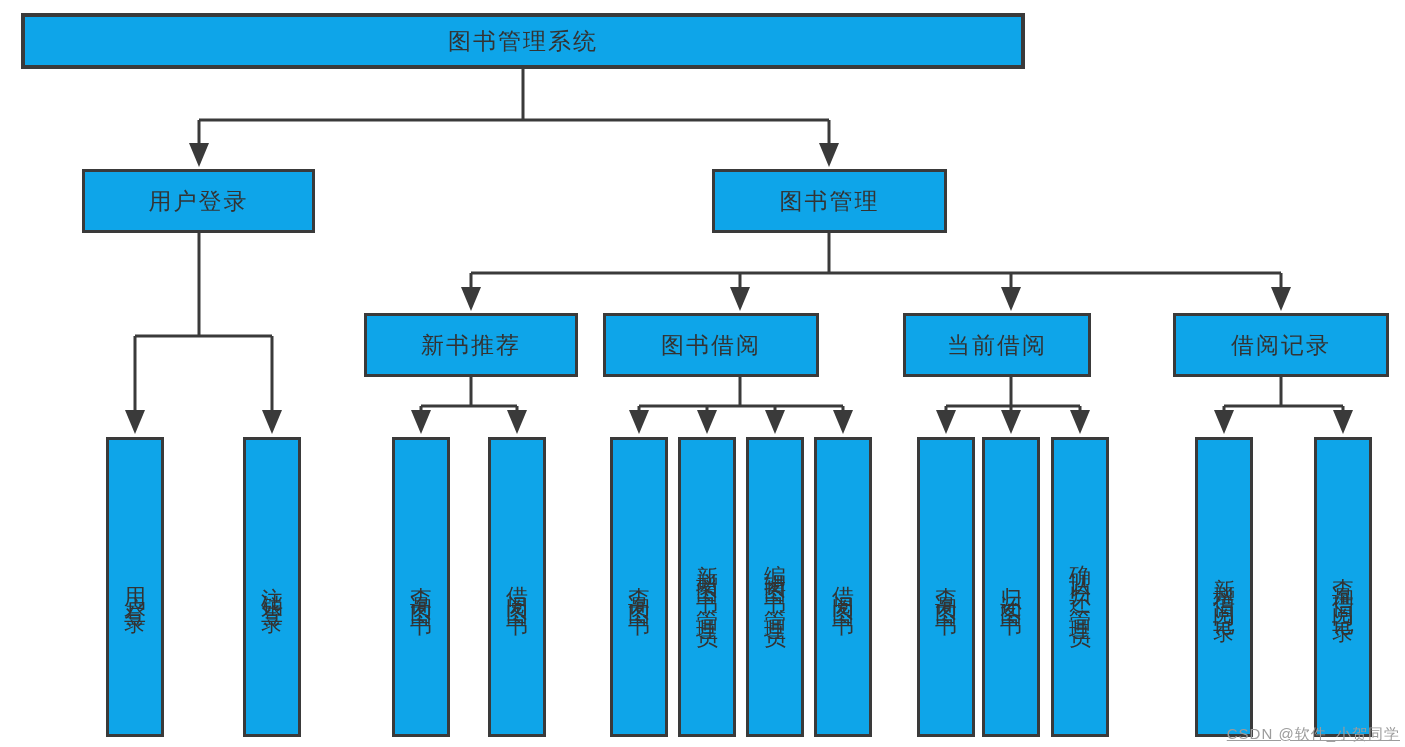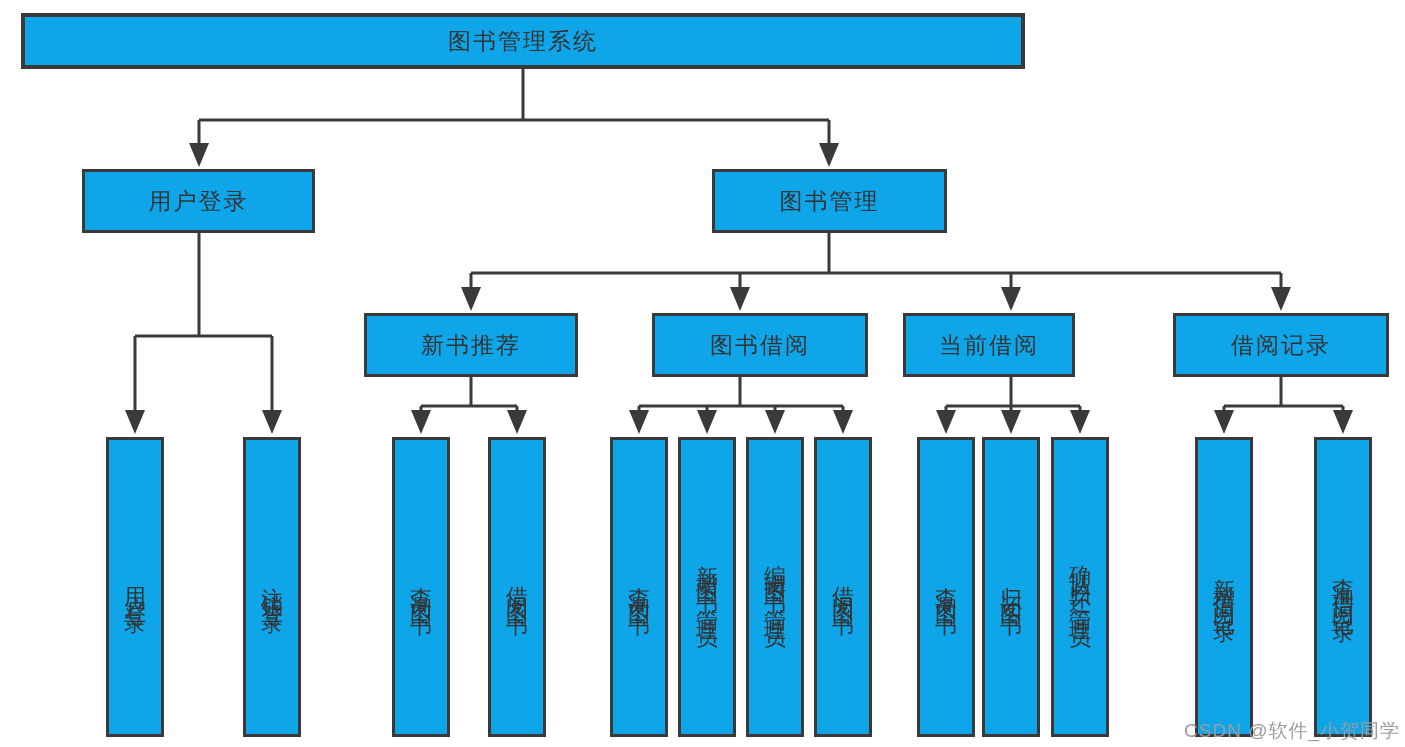--- a/index.html
+++ b/index.html
@@ -38,24 +38,25 @@
   .node.v span{
     writing-mode:vertical-rl;
     letter-spacing:9px;
     line-height:1;
     white-space:nowrap;
   }
   .watermark{
     position:absolute;
     right:5px;
     bottom:3px;
-    font-size:19px;
+    font-size:15px;
     color:var(--watermark);
     letter-spacing:1px;
     z-index:5;
+    text-decoration:underline;
   }
 </style>
 </head>
 <body>
 
 <div class="canvas">
 
   <svg class="connectors" width="1405" height="747" viewBox="0 0 1405 747">
 
     <g>
@@ -113,24 +114,24 @@
   <div class="node h" style="left:82px;top:169px;width:233px;height:64px">
     <span>用户登录</span>
   </div>
   <div class="node h" style="left:364px;top:313px;width:214px;height:64px">
     <span>新书推荐</span>
   </div>
 
   <div class="node h" style="left:712px;top:169px;width:235px;height:64px">
     <span>图书管理</span>
   </div>
-  <div class="node h" style="left:652px;top:313px;width:216px;height:64px">
+  <div class="node h" style="left:603px;top:313px;width:216px;height:64px">
     <span>图书借阅</span>
   </div>
-  <div class="node h" style="left:903px;top:313px;width:172px;height:64px">
+  <div class="node h" style="left:903px;top:313px;width:188px;height:64px">
     <span>当前借阅</span>
   </div>
   <div class="node h" style="left:1173px;top:313px;width:216px;height:64px">
     <span>借阅记录</span>
   </div>
 
   <div class="node v" style="left:106px;top:437px;width:58px;height:300px">
     <span>用户登录</span>
   </div>
   <div class="node v" style="left:243px;top:437px;width:58px;height:300px">

